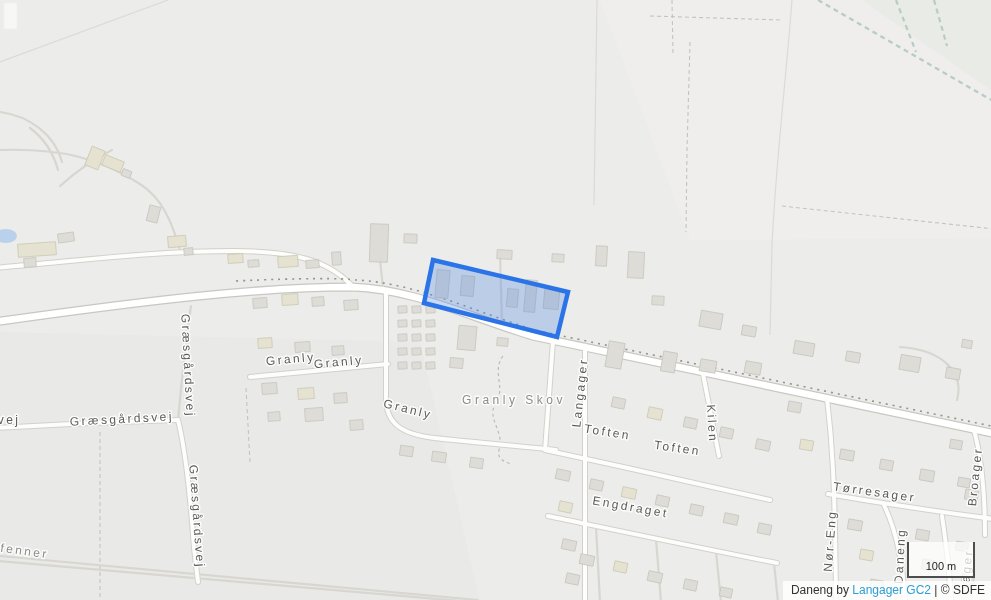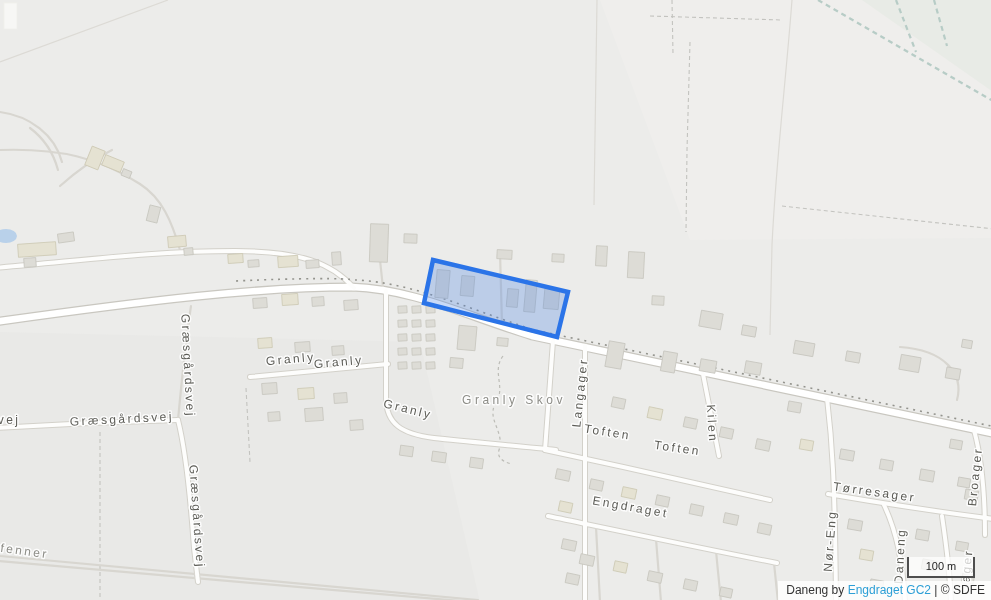--- a/index.html
+++ b/index.html
@@ -21,21 +21,21 @@
   .b0{fill:#dddcd6;stroke:#c6c5bd;stroke-width:.8}
   .b1{fill:#e5e2d2;stroke:#ccc8b3;stroke-width:.8}
   .b2{fill:#f7f7f5;stroke:#efefec;stroke-width:.8}
   .hl{stroke-linejoin:miter}
   .lbl{font:12px "Liberation Sans",sans-serif;fill:#5d5d57;
        stroke:rgba(255,255,255,.85);stroke-width:3px;paint-order:stroke;stroke-linejoin:round}
 
   
   .scalebar{position:absolute;right:16px;bottom:22px;width:64px;
             background:rgba(255,255,255,.72);border:2px solid #4e4e4e;border-top:none;
-            text-align:center;font-size:11px;line-height:16px;color:#222;padding:1px 0 2px;
+            text-align:center;font-size:11px;line-height:16px;color:#222;padding:16px 0 2px;
             box-sizing:content-box;}
   .attribution{position:absolute;right:0;bottom:0;background:rgba(255,255,255,.82);
                padding:2px 6px 3px 8px;font-size:12px;color:#333;white-space:nowrap;}
   .attribution a{text-decoration:none;}
 </style>
 </head>
 <body>
 
 <div class="viewport" style="background: rgb(236, 236, 234);">
 
@@ -243,16 +243,16 @@
         <text x="971" y="566" class="lbl" text-anchor="middle" transform="rotate(-85 971 566)" style="letter-spacing: 2.4px;">ager</text>
         <text x="24" y="555" class="lbl" text-anchor="middle" transform="rotate(8 24 555)" style="letter-spacing: 2.4px; fill: rgb(141, 141, 135);">fenner</text>
       </g>
   </svg>
 
   <div class="scalebar">
     <span>100 m</span>
   </div>
 
   <div class="attribution" style="color: rgb(51, 51, 51);">
-    <span>Daneng by </span><a href="#" class="attr-link" style="color: rgb(45, 159, 214);">Engdraget GC2</a><span> | © SDFE</span>
+    <span>Daneng by </span><a href="#" class="attr-link" style="color: rgb(45, 159, 214);">Langager GC2</a><span> | © SDFE</span>
   </div>
 
 </div>
 
 </body></html>

